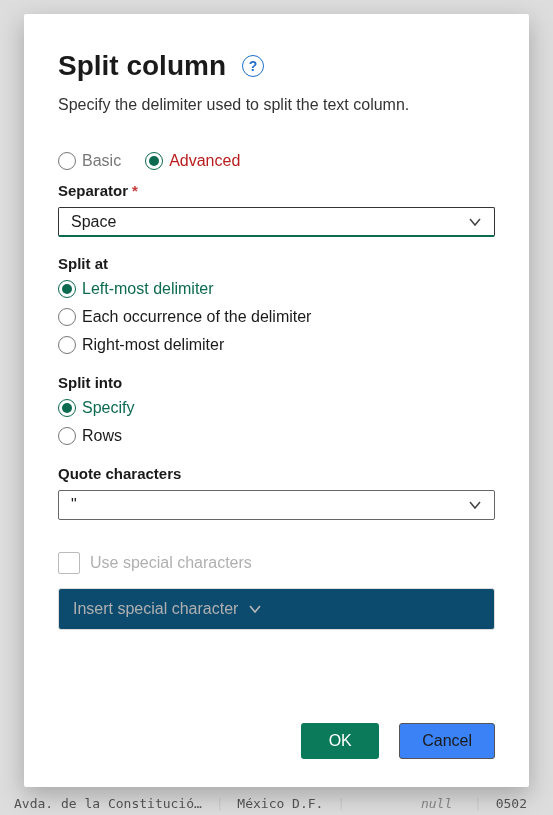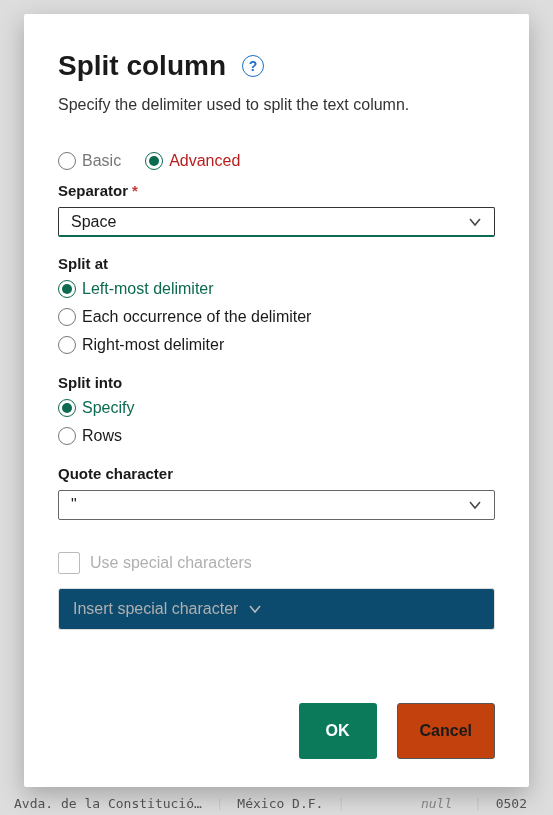--- a/index.html
+++ b/index.html
@@ -173,38 +173,38 @@
       cursor: default;
       margin-bottom: auto;
     }
     .button-row {
       display: flex;
       justify-content: flex-end;
       gap: 20px;
       margin-top: 24px;
     }
     .btn {
-      height: 56px;
+      height: 36px;
       min-width: 78px;
       padding: 16px 22px;
       border-radius: 3px;
       font-size: 16px;
-      font-weight: 700;
+      font-weight: 400;
       cursor: pointer;
       display: flex;
       align-items: center;
       justify-content: center;
     }
     .btn-primary {
       background: #0b7a5a;
       color: #fff;
       border: none;
     }
     .btn-secondary {
-      background: #c2410c;
+      background: #3b82f6;
       color: #1a1a1a;
       border: 1.5px solid #555;
     }
   </style>
 </head>
 <body>
 
 <div class="backdrop">
   <div class="backdrop-row">
     <span>Avda. de la Constitució…</span>
@@ -278,21 +278,21 @@
           <span class="dot"></span>
         </span>
       <span class="label">Specify</span>
     </div>
     <div class="radio">
       <span class="circle"></span>
       <span class="label">Rows</span>
     </div>
   </div>
 
-  <div class="section-label">Quote character</div>
+  <div class="section-label">Quote characters</div>
   <div class="select plain">
     <span>"</span>
     <span class="chevron">
       <svg viewBox="0 0 14 14">
           <path d="M2 4 L7 10 L12 4" stroke="#444" stroke-width="1.5" fill="none"></path>
         </svg>
     </span>
   </div>
 
   <div class="checkbox-row">

